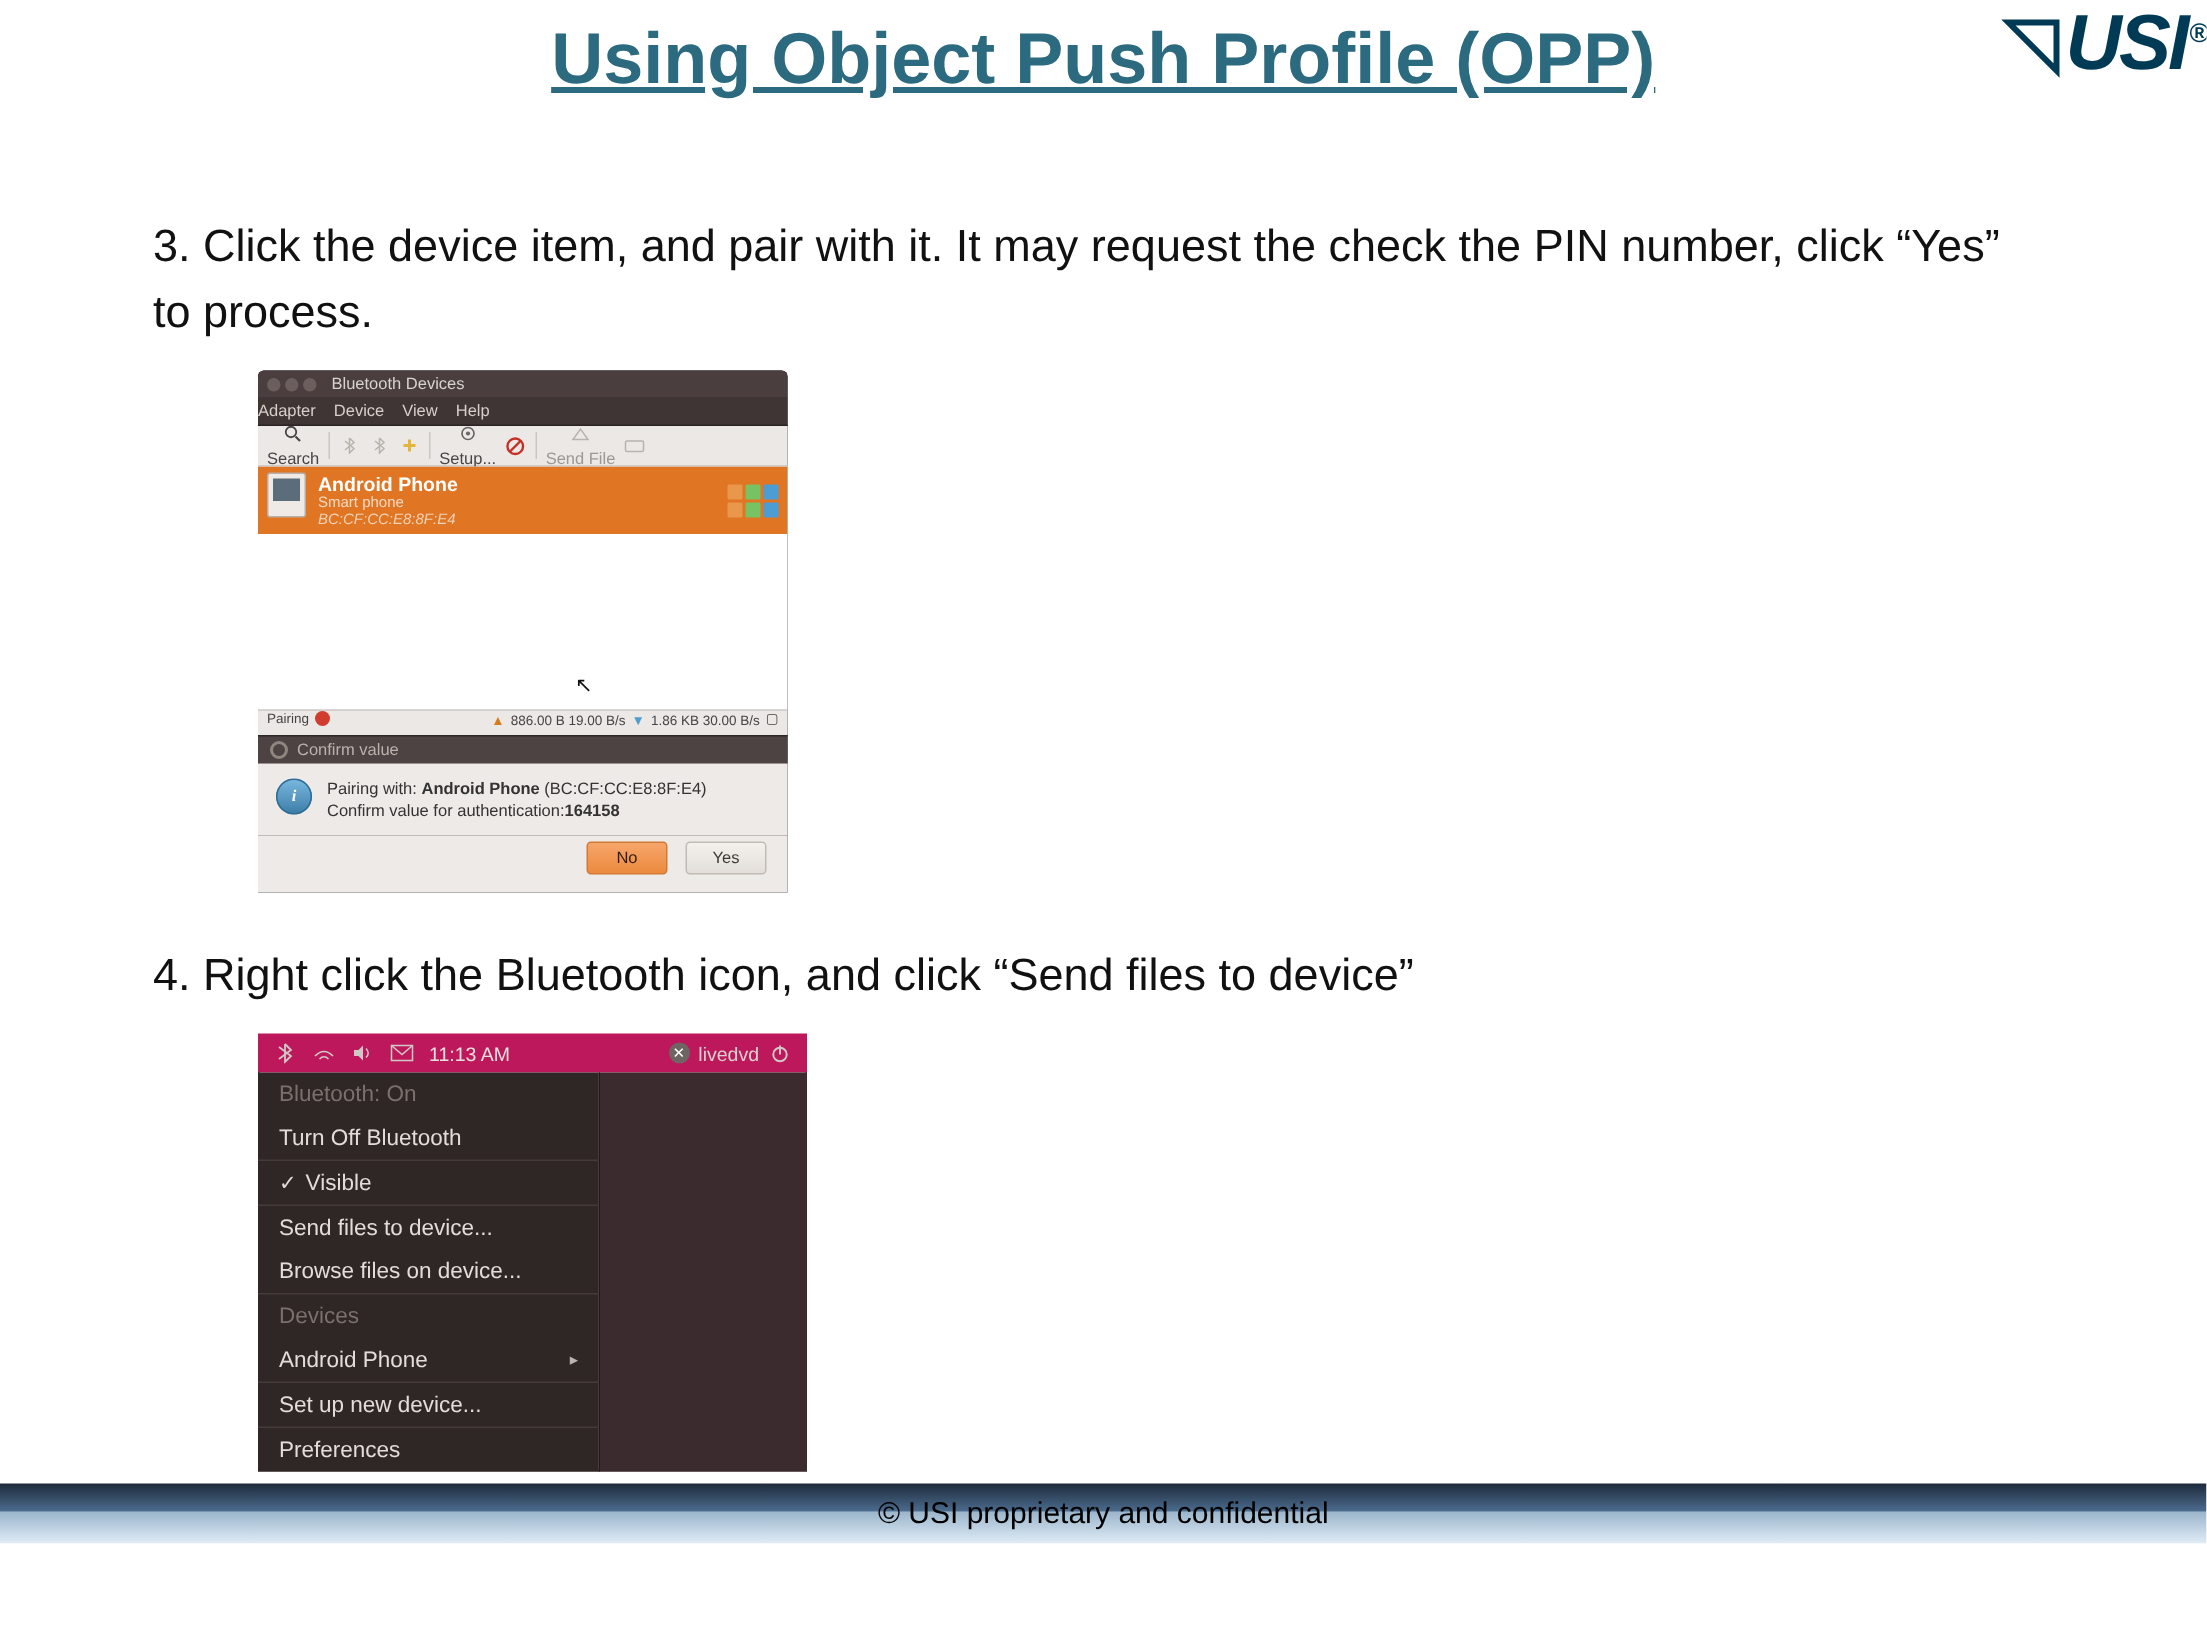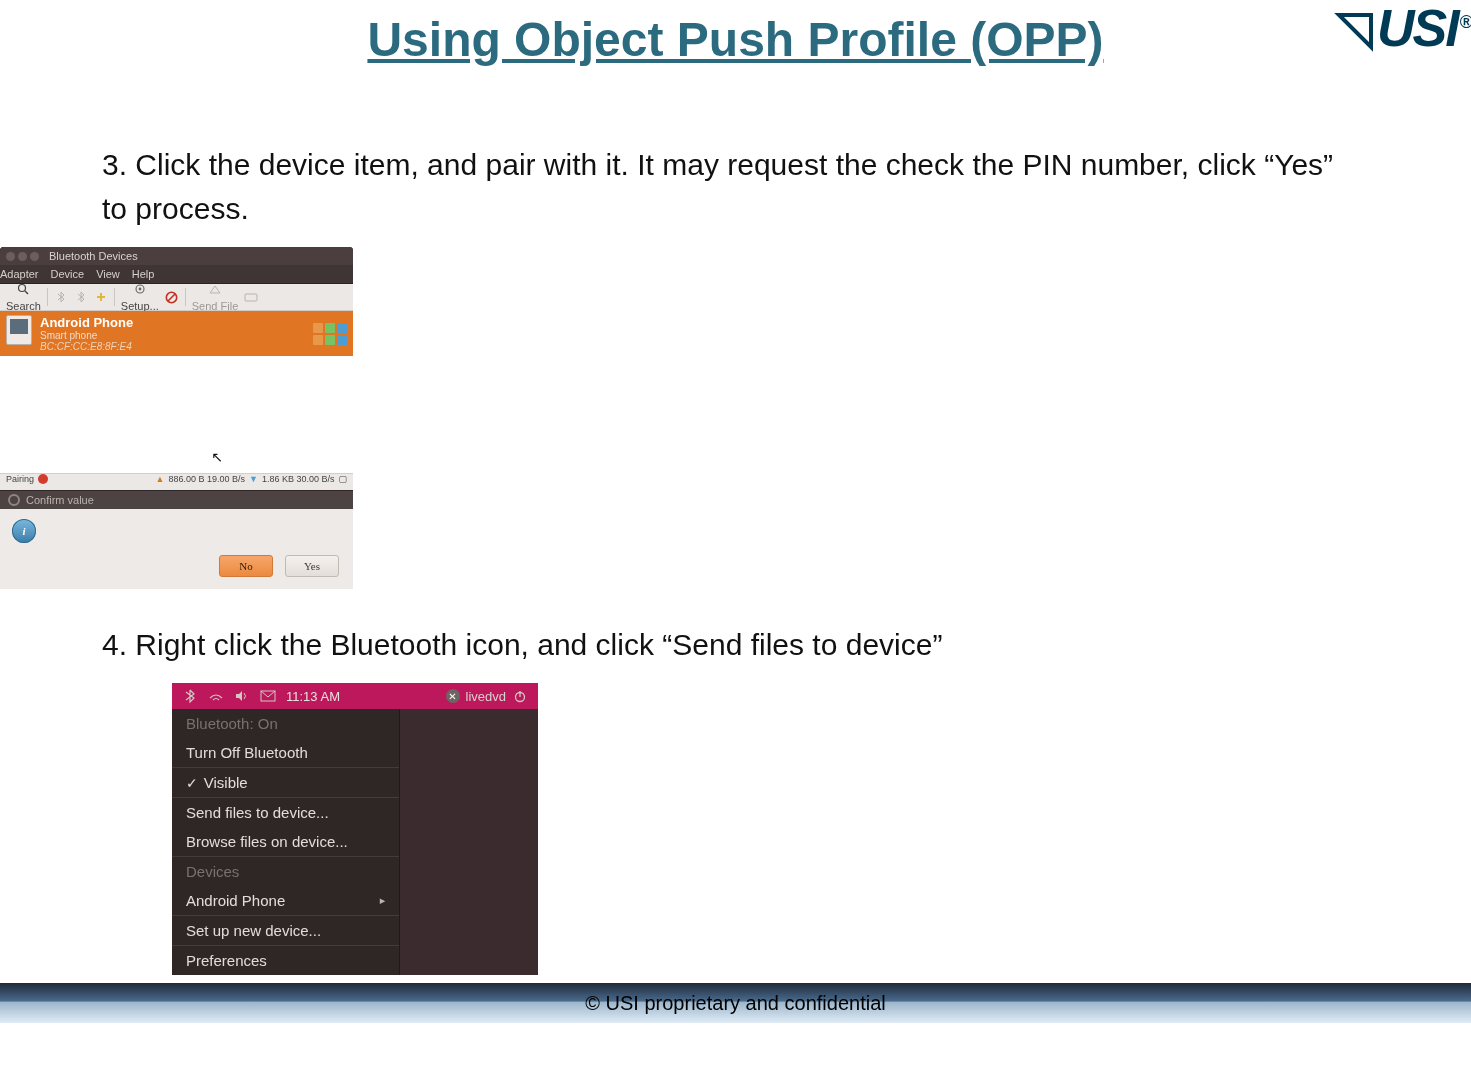--- a/index.html
+++ b/index.html
@@ -47,21 +47,21 @@
   }
   .body-text {
     font-size: 30px;
     line-height: 44px;
     color: #111;
     margin: 50px 0 16px 102px;
     max-width: 1240px;
   }
 
   
-  .shot-wrap { }
+  .shot-wrap { margin-left: 172px; }
   .bt-window {
     width: 353px;
     background: #3c3232;
     border-radius: 4px 4px 0 0;
     font-family: "Liberation Sans", "DejaVu Sans", Arial, sans-serif;
     font-size: 11px;
     color: #d8d2ce;
     box-shadow: 0 0 0 1px #2b2020 inset;
   }
   .bt-titlebar {
@@ -177,21 +177,20 @@
     background:#eeeae7;
     display:flex; justify-content:flex-end; gap:12px;
     padding: 4px 14px 12px 14px;
   }
   .btn-no, .btn-yes {
     width: 52px; height: 20px;
     font-size: 11px;
     border-radius: 3px;
     text-align:center; line-height:20px;
     border:1px solid #c2bab4;
-    font-family:Liberation Serif, serif;
   }
   .btn-no { background: linear-gradient(#f6a66b,#ec8a3e); color:#2f1a08; border-color:#d27a35;}
   .btn-yes { background: linear-gradient(#f4f1ed,#e3ded9); color:#3e3a37;}
 
   
   .shot2 { margin-left: 172px; margin-top: 10px; }
   .tray-panel {
     width: 366px;
     font-family: "Liberation Sans","DejaVu Sans",Arial,sans-serif;
     box-shadow: 0 0 0 1px #241b1a inset;
@@ -360,20 +359,28 @@
           <span>▢</span>
         </span>
       </div>
 
       <div class="confirm-bar">
         <span class="confirm-bullet"></span>
         <span>Confirm value</span>
       </div>
       <div class="confirm-body">
         <div class="info-ball">i</div>
+        <div class="confirm-lines">
+          <div>
+            <span>Pairing with: </span><b>Android Phone</b><span> (BC:CF:CC:E8:8F:E4)</span>
+          </div>
+          <div>
+            <span>Confirm value for authentication:</span><b>164158</b>
+          </div>
+        </div>
       </div>
       <div class="confirm-buttons">
         <div class="btn-no">No</div>
         <div class="btn-yes">Yes</div>
       </div>
     </div>
   </div>
 
   <p class="body-text" style="margin-top:34px;">4. Right click the Bluetooth icon, and click “Send files to device”</p>
 

